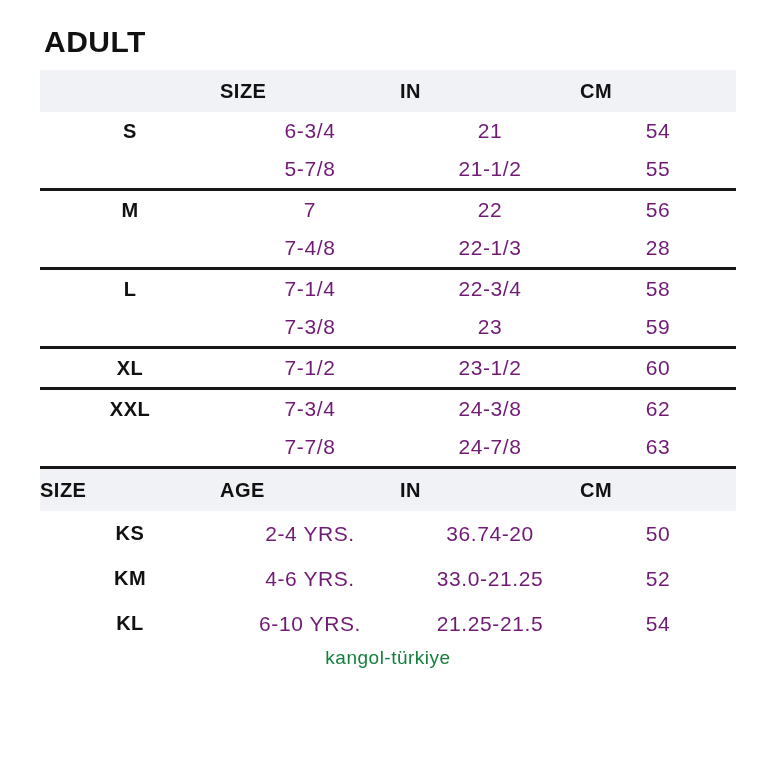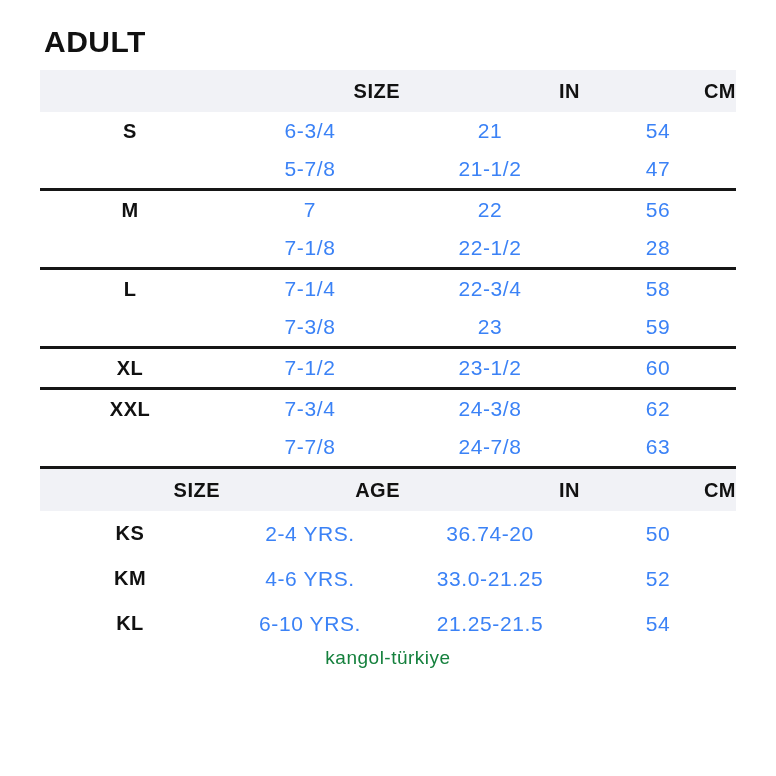--- a/index.html
+++ b/index.html
@@ -35,29 +35,29 @@
   }
   table.size-table thead tr {
     background: #f1f2f6;
     height: 42px;
   }
   table.size-table th {
     font-size: 20px;
     font-weight: bold;
     letter-spacing: 0.5px;
     color: #111111;
-    text-align: right;
+    text-align: left;
     padding: 0;
   }
   table.size-table td {
     height: 38px;
     font-size: 21px;
     font-weight: normal;
     letter-spacing: 0.6px;
-    color: #3b82f6;
+    color: #701a75;
     text-align: center;
     padding: 0;
     white-space: nowrap;
   }
   table.size-table td.lbl {
     font-size: 20px;
     font-weight: bold;
     letter-spacing: 0.5px;
     color: #111111;
   }
@@ -102,34 +102,34 @@
       <tr>
         <td class="lbl">S</td>
         <td>6-3/4</td>
         <td>21</td>
         <td>54</td>
       </tr>
       <tr>
         <td class="lbl"></td>
         <td>5-7/8</td>
         <td>21-1/2</td>
-        <td>47</td>
+        <td>55</td>
       </tr>
     </tbody>
     <tbody class="group">
       <tr>
         <td class="lbl">M</td>
         <td>7</td>
         <td>22</td>
         <td>56</td>
       </tr>
       <tr>
         <td class="lbl"></td>
-        <td>7-1/8</td>
-        <td>22-1/2</td>
+        <td>7-4/8</td>
+        <td>22-1/3</td>
         <td>28</td>
       </tr>
     </tbody>
     <tbody class="group">
       <tr>
         <td class="lbl">L</td>
         <td>7-1/4</td>
         <td>22-3/4</td>
         <td>58</td>
       </tr>

